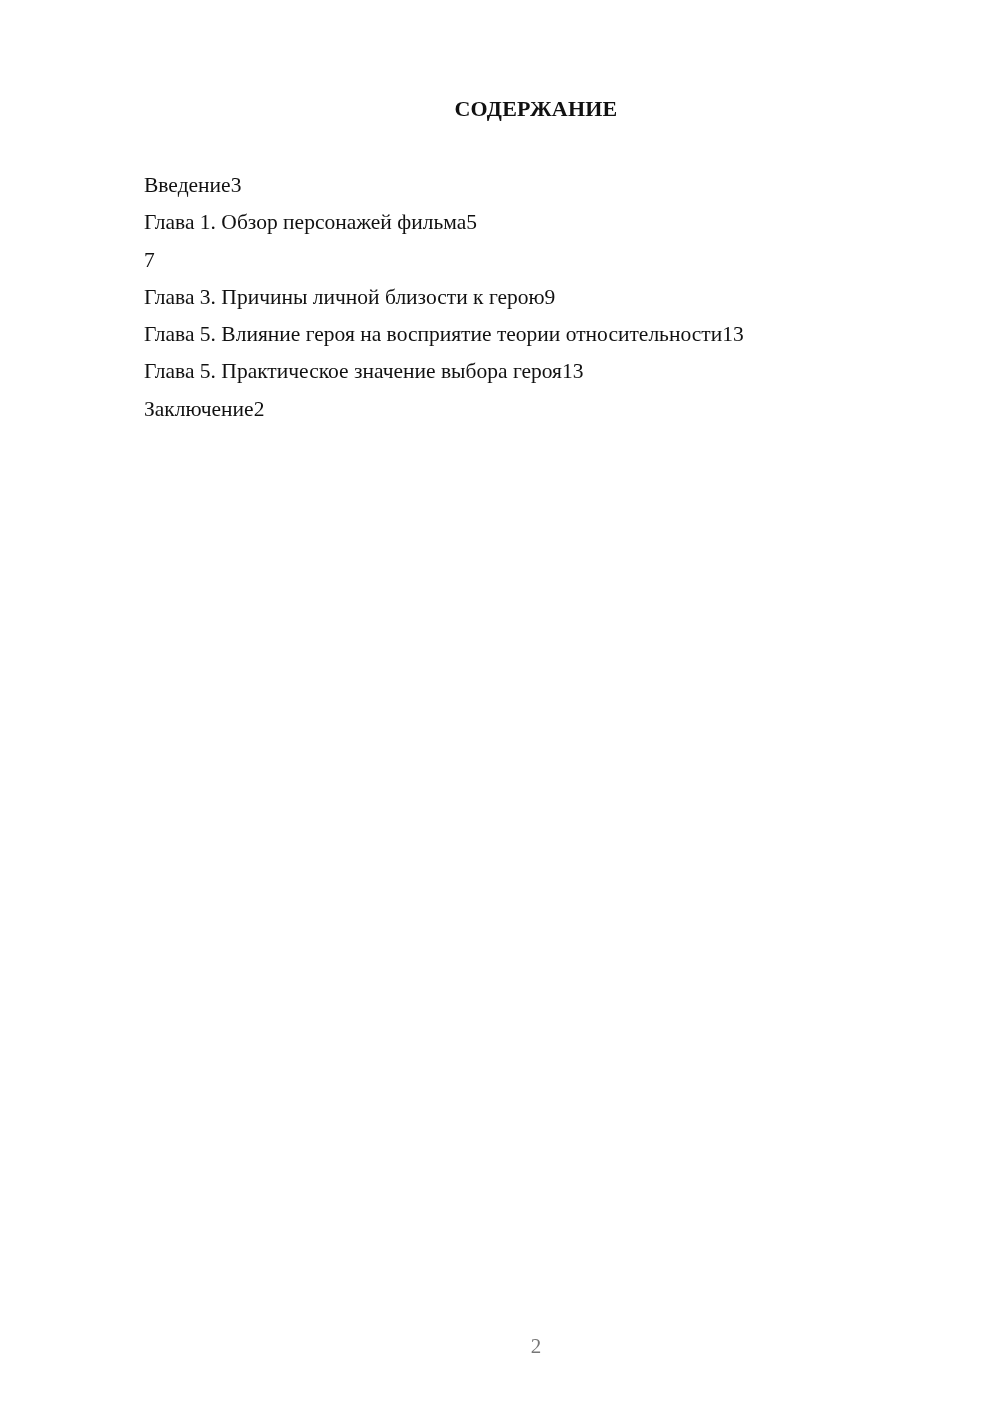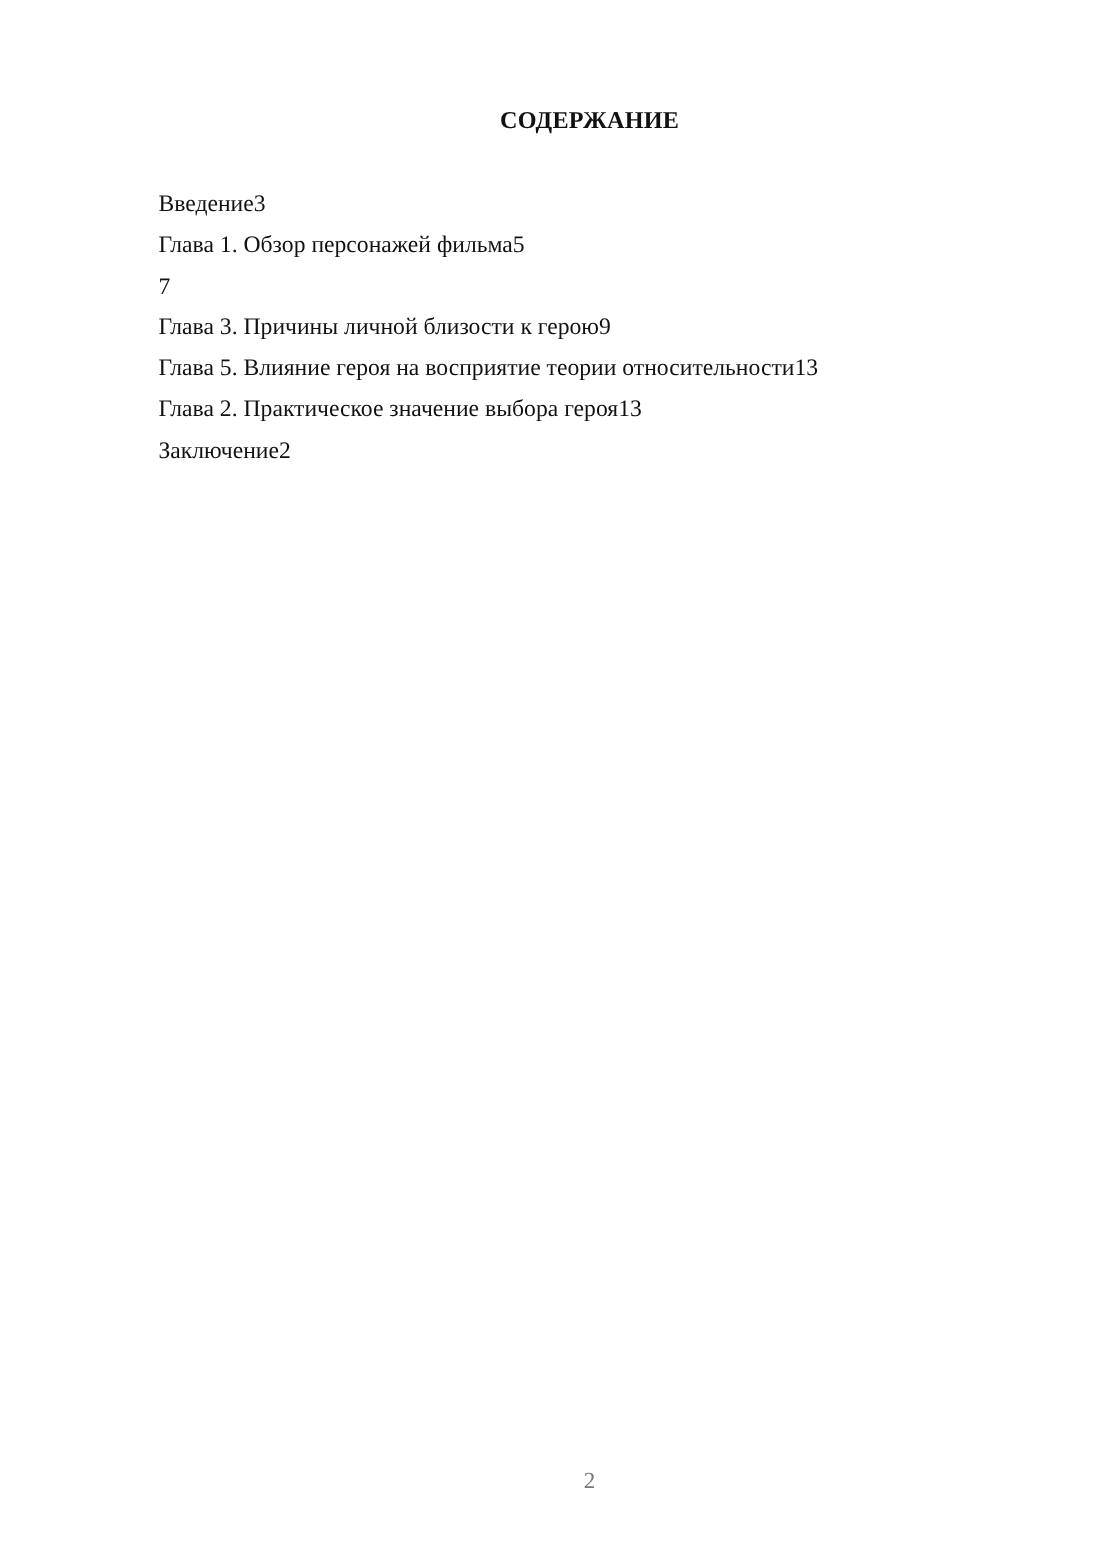--- a/index.html
+++ b/index.html
@@ -33,21 +33,21 @@
   </div>
   <div class="toc-row">
     <span>Глава 3. Причины личной близости к герою</span>
     <span class="page-num">9</span>
   </div>
   <div class="toc-row">
     <span>Глава 5. Влияние героя на восприятие теории относительности</span>
     <span class="page-num">13</span>
   </div>
   <div class="toc-row">
-    <span>Глава 2. Практическое значение выбора героя</span>
+    <span>Глава 5. Практическое значение выбора героя</span>
     <span class="page-num">13</span>
   </div>
   <div class="toc-row">
     <span>Заключение</span>
     <span class="page-num">2</span>
   </div>
 </div>
 
 <div class="footer">2</div>
 

